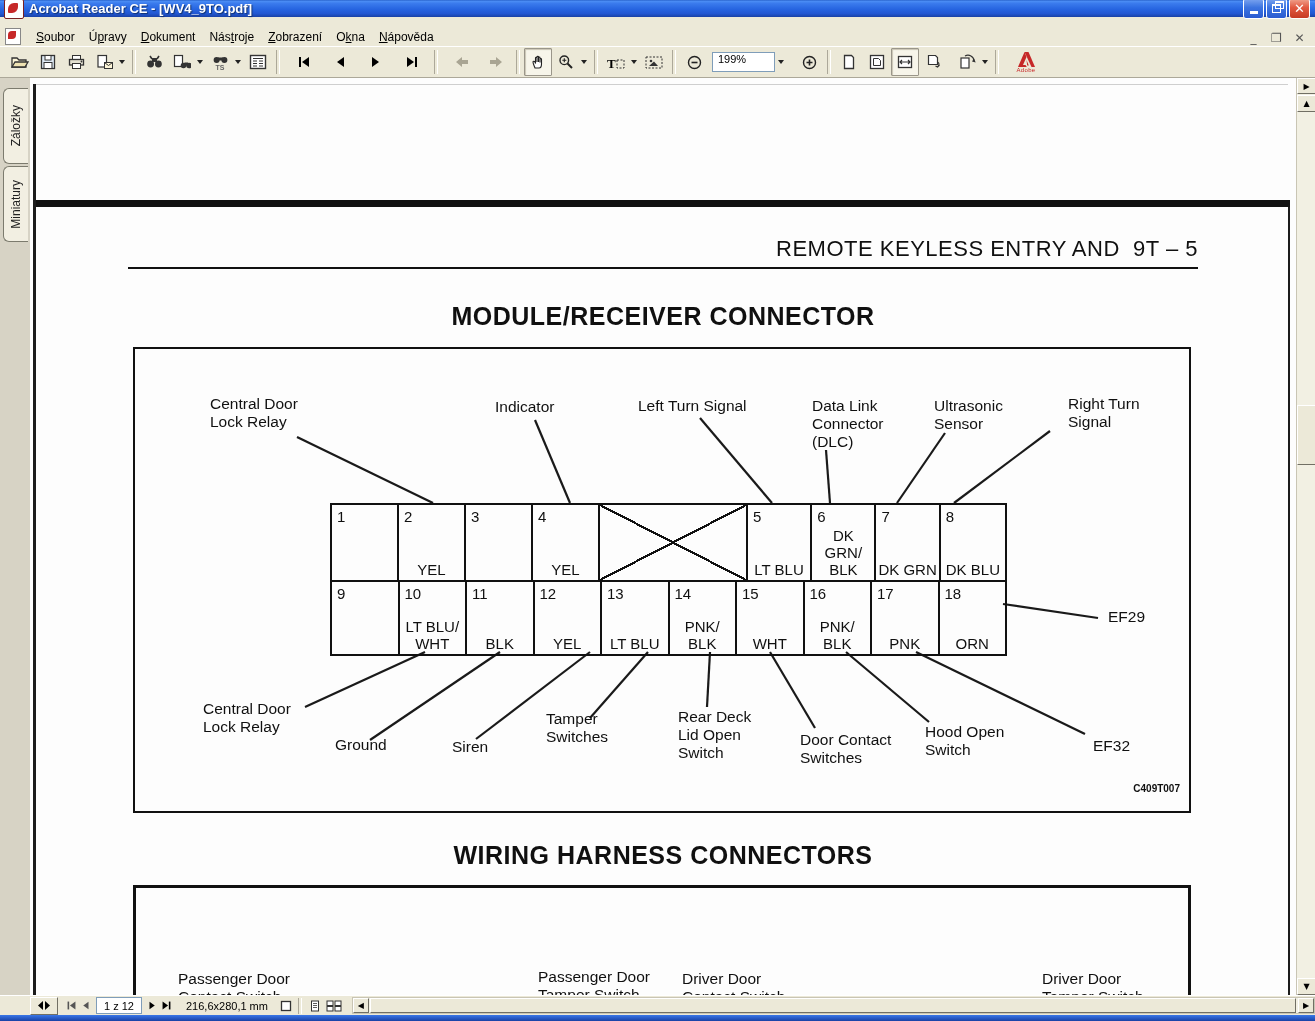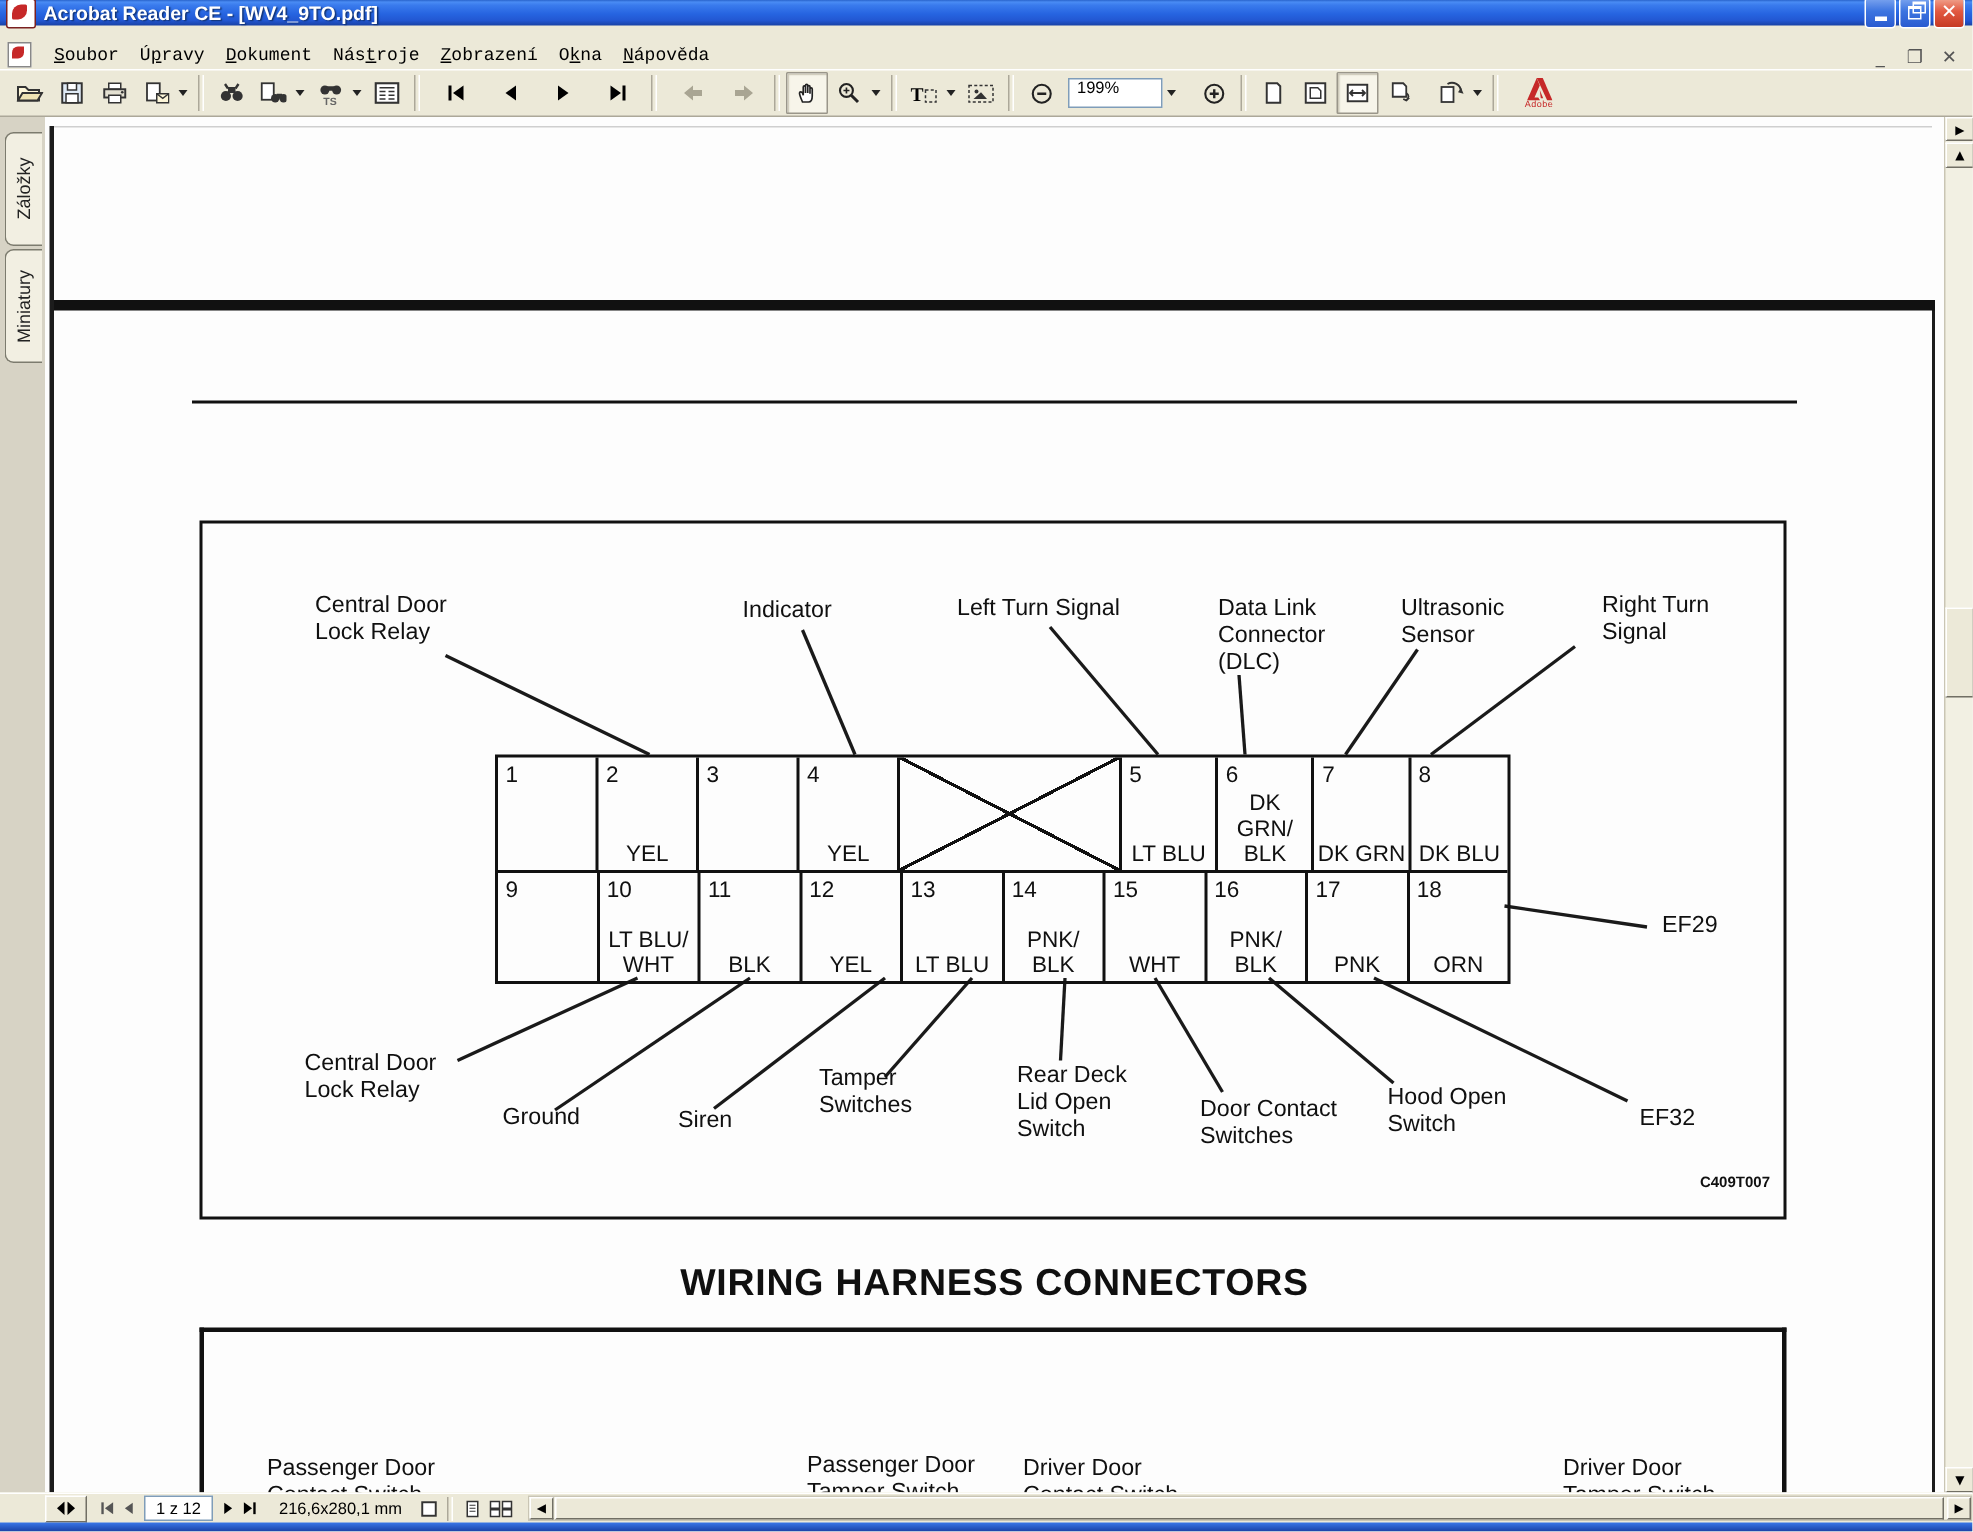--- a/index.html
+++ b/index.html
@@ -25,21 +25,21 @@
   .winbtn .bar{width:8px;height:3px;background:#fff;margin-top:8px;}
   .winbtn .rest{width:7px;height:6px;border:1px solid #fff;border-top-width:2px;box-shadow:2px -2px 0 -0px #fff0;position:relative;}
   .winbtn .rest::before{content:"";position:absolute;left:2px;top:-5px;width:7px;height:5px;border:1px solid #fff;border-top-width:2px;}
   .winbtn .x{font-weight:bold;font-size:13px;line-height:13px;font-family:"DejaVu Sans",sans-serif;}
 
   
   #menubar{left:0;top:27px;width:1315px;height:19px;background:#ece9d8;
     border-bottom:1px solid #d8d4c4;display:flex;align-items:center;font-size:12px;color:#000;}
   #menu-doc-icon{width:14px;height:15px;margin:0 8px 0 5px;background:#fff;border:1px solid #888;position:relative;}
   #menu-doc-icon::after{content:"";position:absolute;left:2px;top:2px;width:8px;height:8px;background:#c62828;border-radius:4px 0 4px 0;}
-  .menu-item{padding:14px 7px;cursor:default;font-family:Liberation Mono, monospace;}
+  .menu-item{padding:14px 7px;cursor:default;}
   #mdi-buttons{margin-left:auto;margin-right:8px;display:flex;gap:8px;color:#555;font-size:12px;}
   .mdibtn{width:15px;height:13px;display:flex;align-items:flex-end;justify-content:center;line-height:10px;font-family:"DejaVu Sans",sans-serif;}
 
   
   #toolbar{left:0;top:46px;width:1315px;height:32px;background:#ece9d8;
     border-top:1px solid #fff;border-bottom:1px solid #aca899;
     display:flex;align-items:center;padding-left:6px;box-sizing:border-box;}
   .tbtn{height:26px;min-width:26px;display:flex;align-items:center;justify-content:center;
     border:1px solid transparent;border-radius:1px;}
   .tbtn.pressed{background:#f7f5ea;border:1px solid #9a968a;box-shadow:inset 1px 1px 1px #c9c5b4;}
@@ -431,22 +431,24 @@
     <span>Miniatury</span>
   </div>
 </div>
 
 <div id="doc" class="abs">
   <div id="page-top-hair" class="abs"></div>
   <div id="page-left-edge" class="abs"></div>
   <div id="page-right-edge" class="abs"></div>
   <div id="page-top-band" class="abs"></div>
 
+  <div id="page-header" class="abs">REMOTE KEYLESS ENTRY AND  9T – 5</div>
   <div id="header-rule" class="abs"></div>
 
+  <div id="fig1-title" class="abs sec-title">MODULE/RECEIVER CONNECTOR</div>
   <div id="fig1-box" class="abs"></div>
 
   <svg id="leader-svg" class="abs">
     <line x1="267" y1="359" x2="403" y2="425"></line>
     <line x1="505" y1="342" x2="540" y2="425"></line>
     <line x1="670" y1="340" x2="742" y2="425"></line>
     <line x1="796" y1="372" x2="800" y2="425"></line>
     <line x1="915" y1="355" x2="867" y2="425"></line>
     <line x1="1020" y1="353" x2="924" y2="425"></line>
     <line x1="275" y1="629" x2="395" y2="574"></line>

